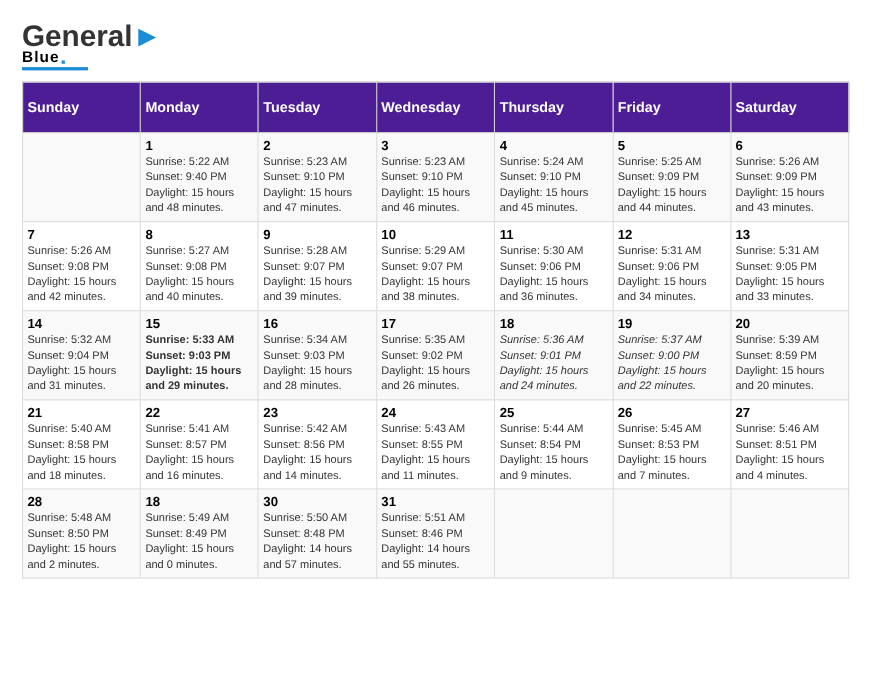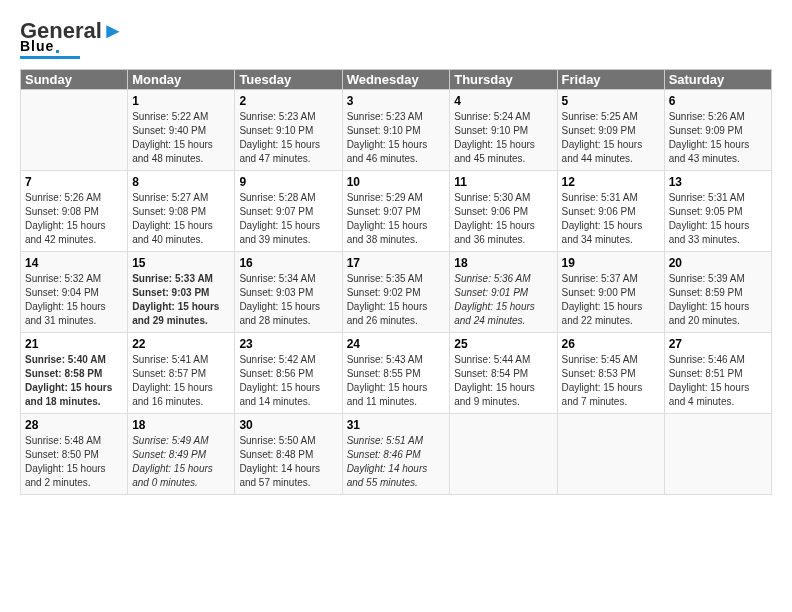--- a/index.html
+++ b/index.html
@@ -15,21 +15,21 @@
       justify-content: space-between;
       align-items: flex-start;
       margin-bottom: 10px;
     }
     .logo {
       display: flex;
       flex-direction: column;
       align-items: flex-start;
     }
     .logo-text {
-      font-size: 22px;
+      font-size: 27px;
       font-weight: bold;
       color: #333;
       line-height: 1;
     }
     .logo-line {
       width: 60px;
       height: 3px;
       background: #1a8cd8;
       margin-top: 2px;
     }
@@ -44,23 +44,23 @@
     .location-title {
       font-size: 16px;
       color: #333;
     }
     table {
       width: 100%;
       border-collapse: collapse;
       font-size: 11px;
     }
     thead th {
-      background: #737373;
+      background: #4c1d95;
       color: #fff;
-      padding: 2px 4px;
+      padding: 15px 4px;
       text-align: left;
       font-size: 13px;
       font-weight: bold;
       border: 1px solid #ccc;
     }
     tbody td {
       vertical-align: top;
       padding: 4px 4px;
       border: 1px solid #ddd;
       min-height: 80px;
@@ -246,37 +246,37 @@
         </td>
         <td>
           <span class="day-number">18</span>
           <div class="day-info" style="white-space: pre-line; font-style: italic;">Sunrise: 5:36 AM
 Sunset: 9:01 PM
 Daylight: 15 hours
 and 24 minutes.</div>
         </td>
         <td>
           <span class="day-number">19</span>
-          <div class="day-info" style="white-space: pre-line;">Sunrise: 5:37 AM
+          <div class="day-info" style="white-space: pre-line; font-style: italic;">Sunrise: 5:37 AM
 Sunset: 9:00 PM
 Daylight: 15 hours
 and 22 minutes.</div>
         </td>
         <td>
           <span class="day-number">20</span>
           <div class="day-info" style="white-space: pre-line;">Sunrise: 5:39 AM
 Sunset: 8:59 PM
 Daylight: 15 hours
 and 20 minutes.</div>
         </td>
       </tr>
       <tr>
         <td>
           <span class="day-number">21</span>
-          <div class="day-info" style="white-space: pre-line; font-weight: bold;">Sunrise: 5:40 AM
+          <div class="day-info" style="white-space: pre-line;">Sunrise: 5:40 AM
 Sunset: 8:58 PM
 Daylight: 15 hours
 and 18 minutes.</div>
         </td>
         <td>
           <span class="day-number">22</span>
           <div class="day-info" style="white-space: pre-line;">Sunrise: 5:41 AM
 Sunset: 8:57 PM
 Daylight: 15 hours
 and 16 minutes.</div>
@@ -320,35 +320,35 @@
       <tr>
         <td>
           <span class="day-number">28</span>
           <div class="day-info" style="white-space: pre-line;">Sunrise: 5:48 AM
 Sunset: 8:50 PM
 Daylight: 15 hours
 and 2 minutes.</div>
         </td>
         <td>
           <span class="day-number">18</span>
-          <div class="day-info" style="white-space: pre-line; font-style: italic;">Sunrise: 5:49 AM
+          <div class="day-info" style="white-space: pre-line;">Sunrise: 5:49 AM
 Sunset: 8:49 PM
 Daylight: 15 hours
 and 0 minutes.</div>
         </td>
         <td>
           <span class="day-number">30</span>
           <div class="day-info" style="white-space: pre-line;">Sunrise: 5:50 AM
 Sunset: 8:48 PM
 Daylight: 14 hours
 and 57 minutes.</div>
         </td>
         <td>
           <span class="day-number">31</span>
-          <div class="day-info" style="white-space: pre-line; font-style: italic;">Sunrise: 5:51 AM
+          <div class="day-info" style="white-space: pre-line;">Sunrise: 5:51 AM
 Sunset: 8:46 PM
 Daylight: 14 hours
 and 55 minutes.</div>
         </td>
         <td></td>
         <td></td>
         <td></td>
       </tr>
     </tbody>
 </table>

